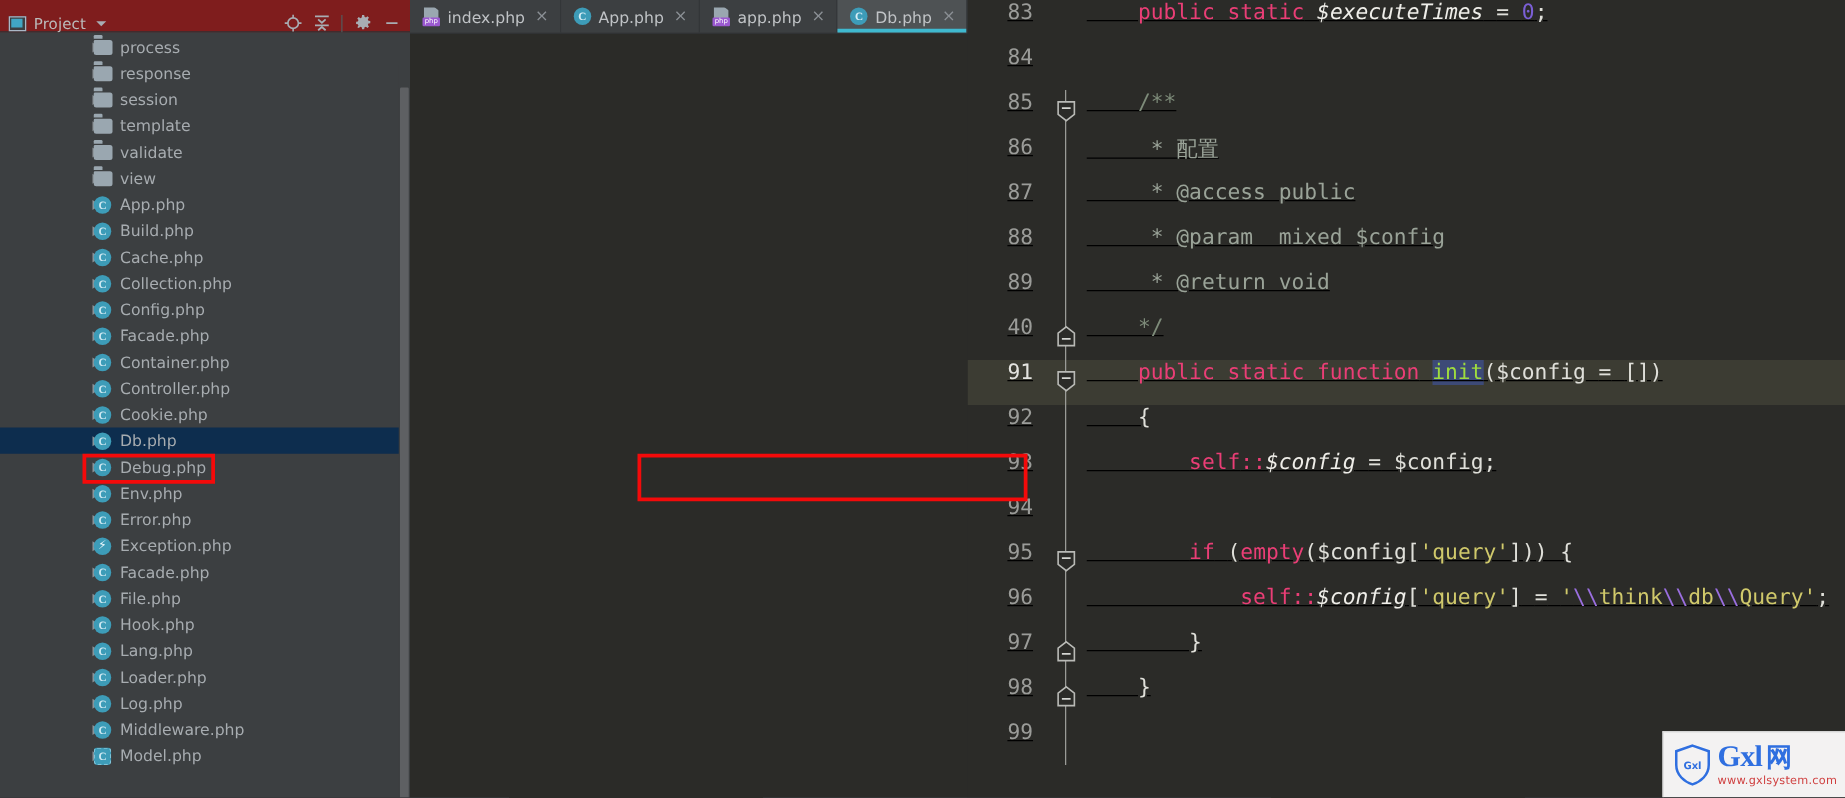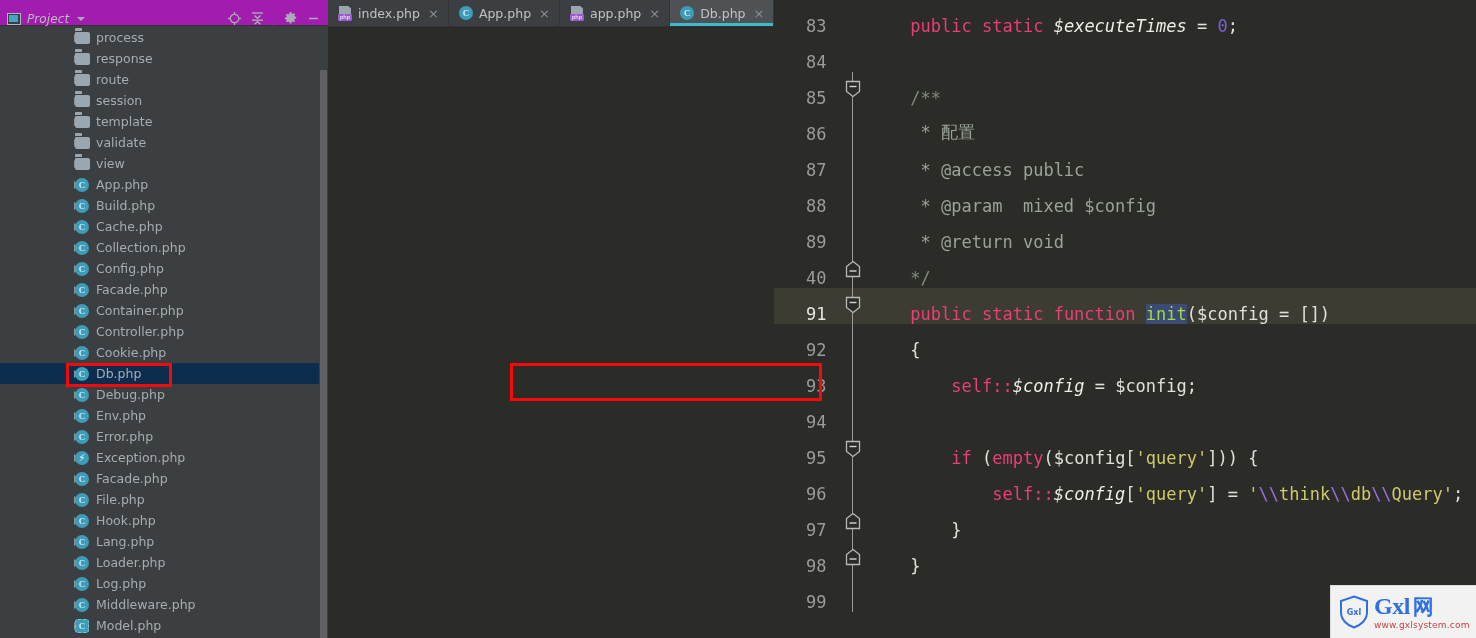--- a/index.html
+++ b/index.html
@@ -14,25 +14,24 @@
   
   .project-panel {
     width: 328px; height: 638px;
     background: #3c3f41;
     display: flex; flex-direction: column;
     position: relative;
     flex: 0 0 328px;
   }
   .panel-header {
     height: 26px; min-height: 26px;
-    background: #a21caf;
+    background: #7f1d1d;
     display: flex; align-items: center;
     padding: 12px 4px 0 7px;
     border-bottom: 1px solid #2f3133;
-    font-style: italic;
   }
   .panel-title-wrap { display: flex; align-items: center; gap: 6px; }
   .panel-icon {
     width: 14px; height: 12px;
     border: 1.5px solid #a9b7c6;
     background: #3c3f41;
     position: relative;
   }
   .panel-icon::after {
     content: ""; position: absolute; left: 1px; top: 1px;
@@ -184,22 +183,23 @@
 
   
   .code-area {
     flex: 1; position: relative;
     background: #2b2b28;
     font-family: "DejaVu Sans Mono", "Liberation Mono", monospace;
     font-size: 17px;
     overflow: hidden;
   }
   .code-line {
-    height: 36px; display: flex; align-items: flex-end;
+    height: 36px; display: flex; align-items: flex-start;
     position: relative;
+    text-decoration: underline;
   }
   .code-line.highlight { background: #3c3c33; }
   .gutter-num {
     width: 62px; flex: 0 0 62px;
     text-align: right; padding-right: 10px;
     color: #9b9c99; font-size: 17px;
   }
   .code-line.highlight .gutter-num { color: #e4e4e0; }
   .fold-col {
     width: 33px; flex: 0 0 33px;
@@ -324,27 +324,20 @@
             <span class="tree-ico">
               <span class="ico-folder" style="display: block;"></span>
             </span>
             <span class="tree-label">response</span>
           </div>
           <div class="tree-row">
             <span class="tw-arrow"></span>
             <span class="tree-ico">
               <span class="ico-folder" style="display: block;"></span>
             </span>
-            <span class="tree-label">route</span>
-          </div>
-          <div class="tree-row">
-            <span class="tw-arrow"></span>
-            <span class="tree-ico">
-              <span class="ico-folder" style="display: block;"></span>
-            </span>
             <span class="tree-label">session</span>
           </div>
           <div class="tree-row">
             <span class="tw-arrow"></span>
             <span class="tree-ico">
               <span class="ico-folder" style="display: block;"></span>
             </span>
             <span class="tree-label">template</span>
           </div>
           <div class="tree-row">

